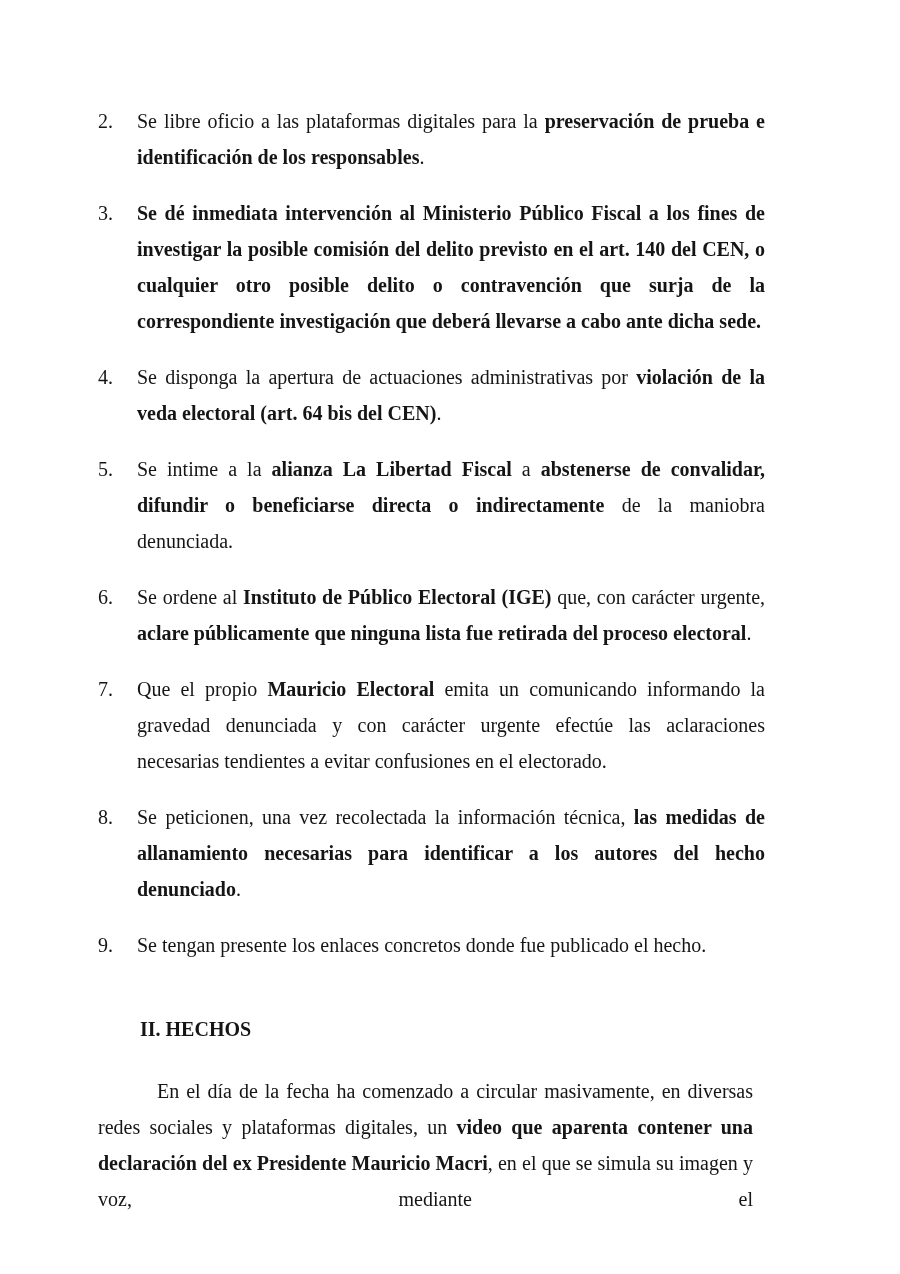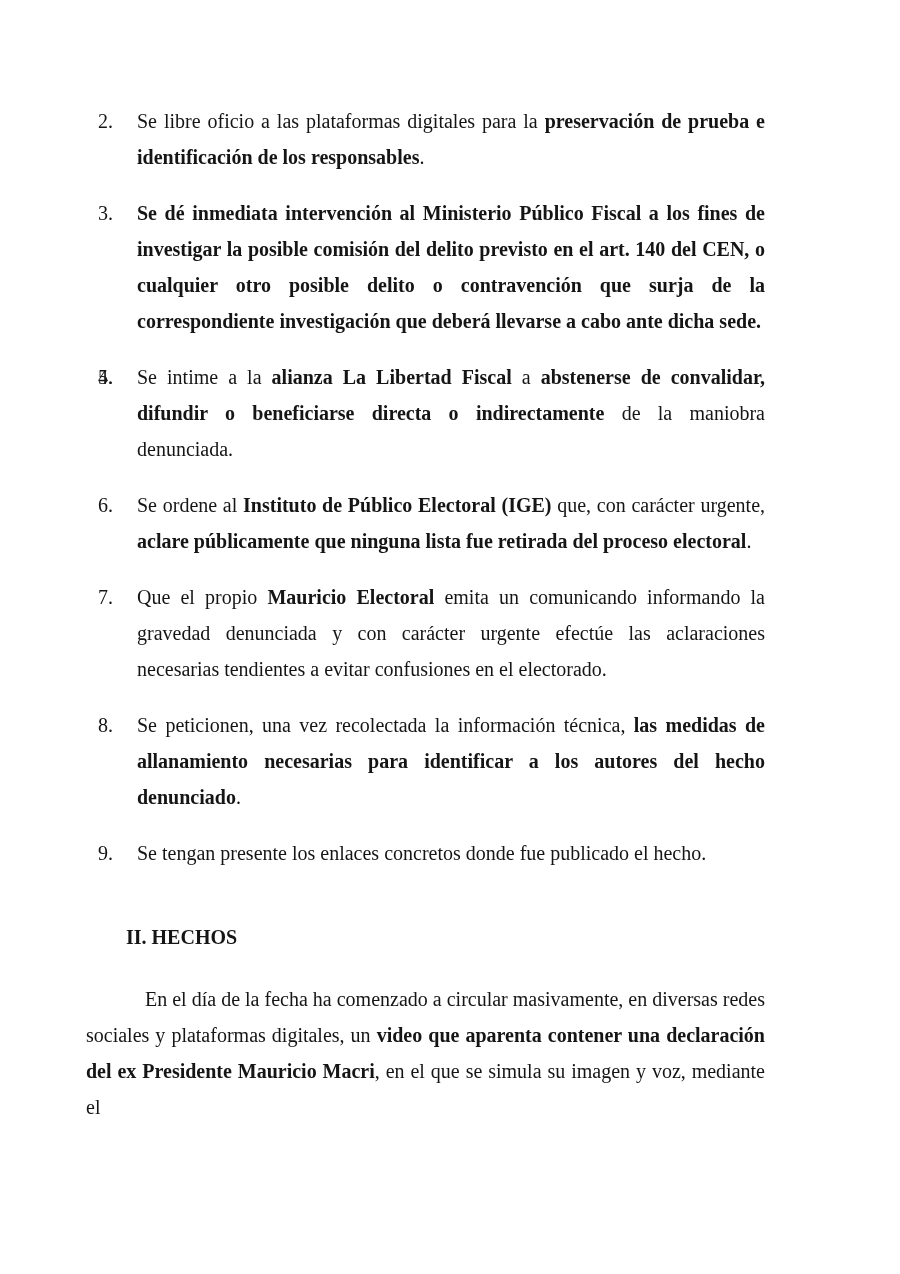--- a/index.html
+++ b/index.html
@@ -34,42 +34,42 @@
     padding-left: 51px;      
     margin: 0 0 20px 0;
     text-align: justify;
   }
   .item .num {
     position: absolute;
     left: 12px;              
     top: 0;
   }
   .heading {
-    margin: 48px 0 26px 40px; 
+    margin: 48px 0 26px 54px; 
     font-weight: bold;
     text-align: left;
   }
   .para {
-    margin: 0;
+    margin: 12px;
     text-indent: 59px;        
     text-align: justify;
     text-align-last: justify; 
   }
   b { font-weight: bold; }
 </style>
 </head>
 <body>
 
 <div class="page">
   <div class="content">
 
     <div class="petition-list">
         <div class="item"><span class="num">2.</span><span>Se libre oficio a las plataformas digitales para la <b>preservación de prueba e identificación de los responsables</b>.</span></div>
         <div class="item"><span class="num">3.</span><span><b>Se dé inmediata intervención al Ministerio Público Fiscal a los fines de investigar la posible comisión del delito previsto en el art. 140 del CEN, o cualquier otro posible delito o contravención que surja de la correspondiente investigación que deberá llevarse a cabo ante dicha sede.</b></span></div>
-        <div class="item"><span class="num">4.</span></div>
+        <div class="item"><span class="num">4.</span><span>Se disponga la apertura de actuaciones administrativas por <b>violación de la veda electoral (art. 64 bis del CEN)</b>.</span></div>
         <div class="item"><span class="num">5.</span><span>Se intime a la <b>alianza La Libertad Fiscal</b> a <b>abstenerse de convalidar, difundir o beneficiarse directa o indirectamente</b> de la maniobra denunciada.</span></div>
         <div class="item"><span class="num">6.</span><span>Se ordene al <b>Instituto de Público Electoral (IGE)</b> que, con carácter urgente, <b>aclare públicamente que ninguna lista fue retirada del proceso electoral</b>.</span></div>
         <div class="item"><span class="num">7.</span><span>Que el propio <b>Mauricio Electoral</b> emita un comunicando informando la gravedad denunciada y con carácter urgente efectúe las aclaraciones necesarias tendientes a evitar confusiones en el electorado.</span></div>
         <div class="item"><span class="num">8.</span><span>Se peticionen, una vez recolectada la información técnica, <b>las medidas de allanamiento necesarias para identificar a los autores del hecho denunciado</b>.</span></div>
         <div class="item"><span class="num">9.</span><span>Se tengan presente los enlaces concretos donde fue publicado el hecho.</span></div>
       </div>
 
     <p class="heading">II. HECHOS</p>
 
     <p class="para">En el día de la fecha ha comenzado a circular masivamente, en diversas redes sociales y plataformas digitales, un <b>video que aparenta contener una declaración del ex Presidente Mauricio Macri</b>, en el que se simula su imagen y voz, mediante el</p>

